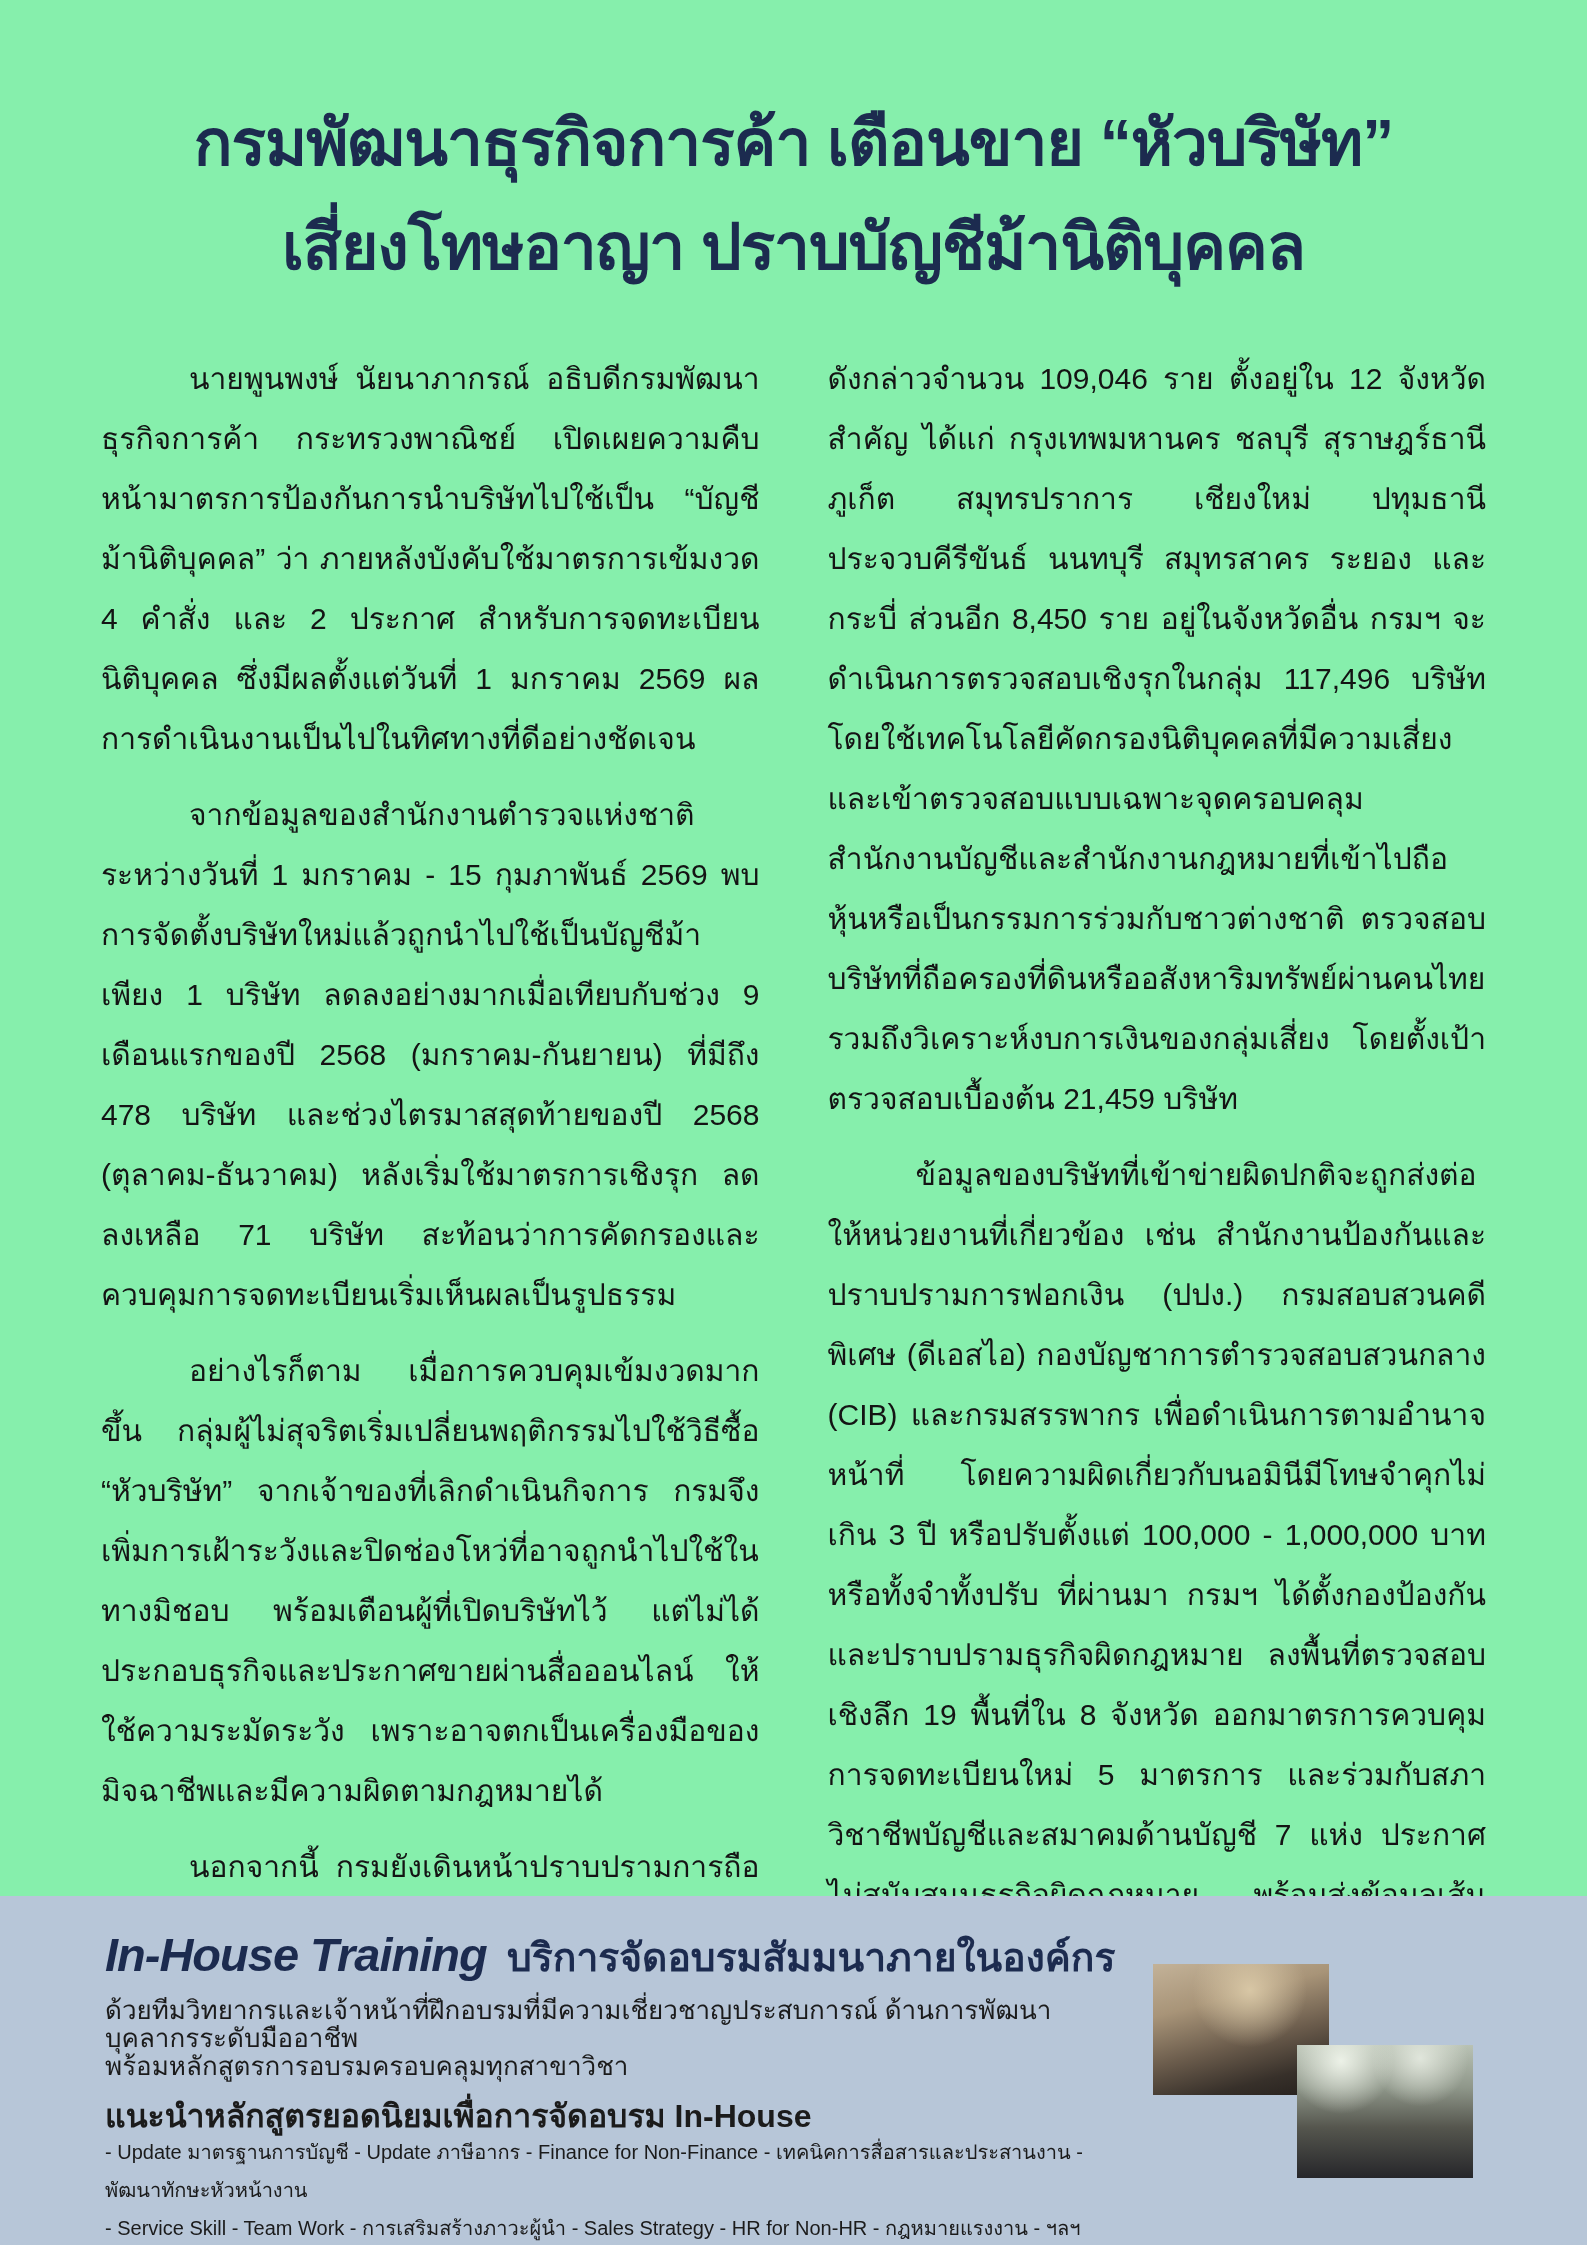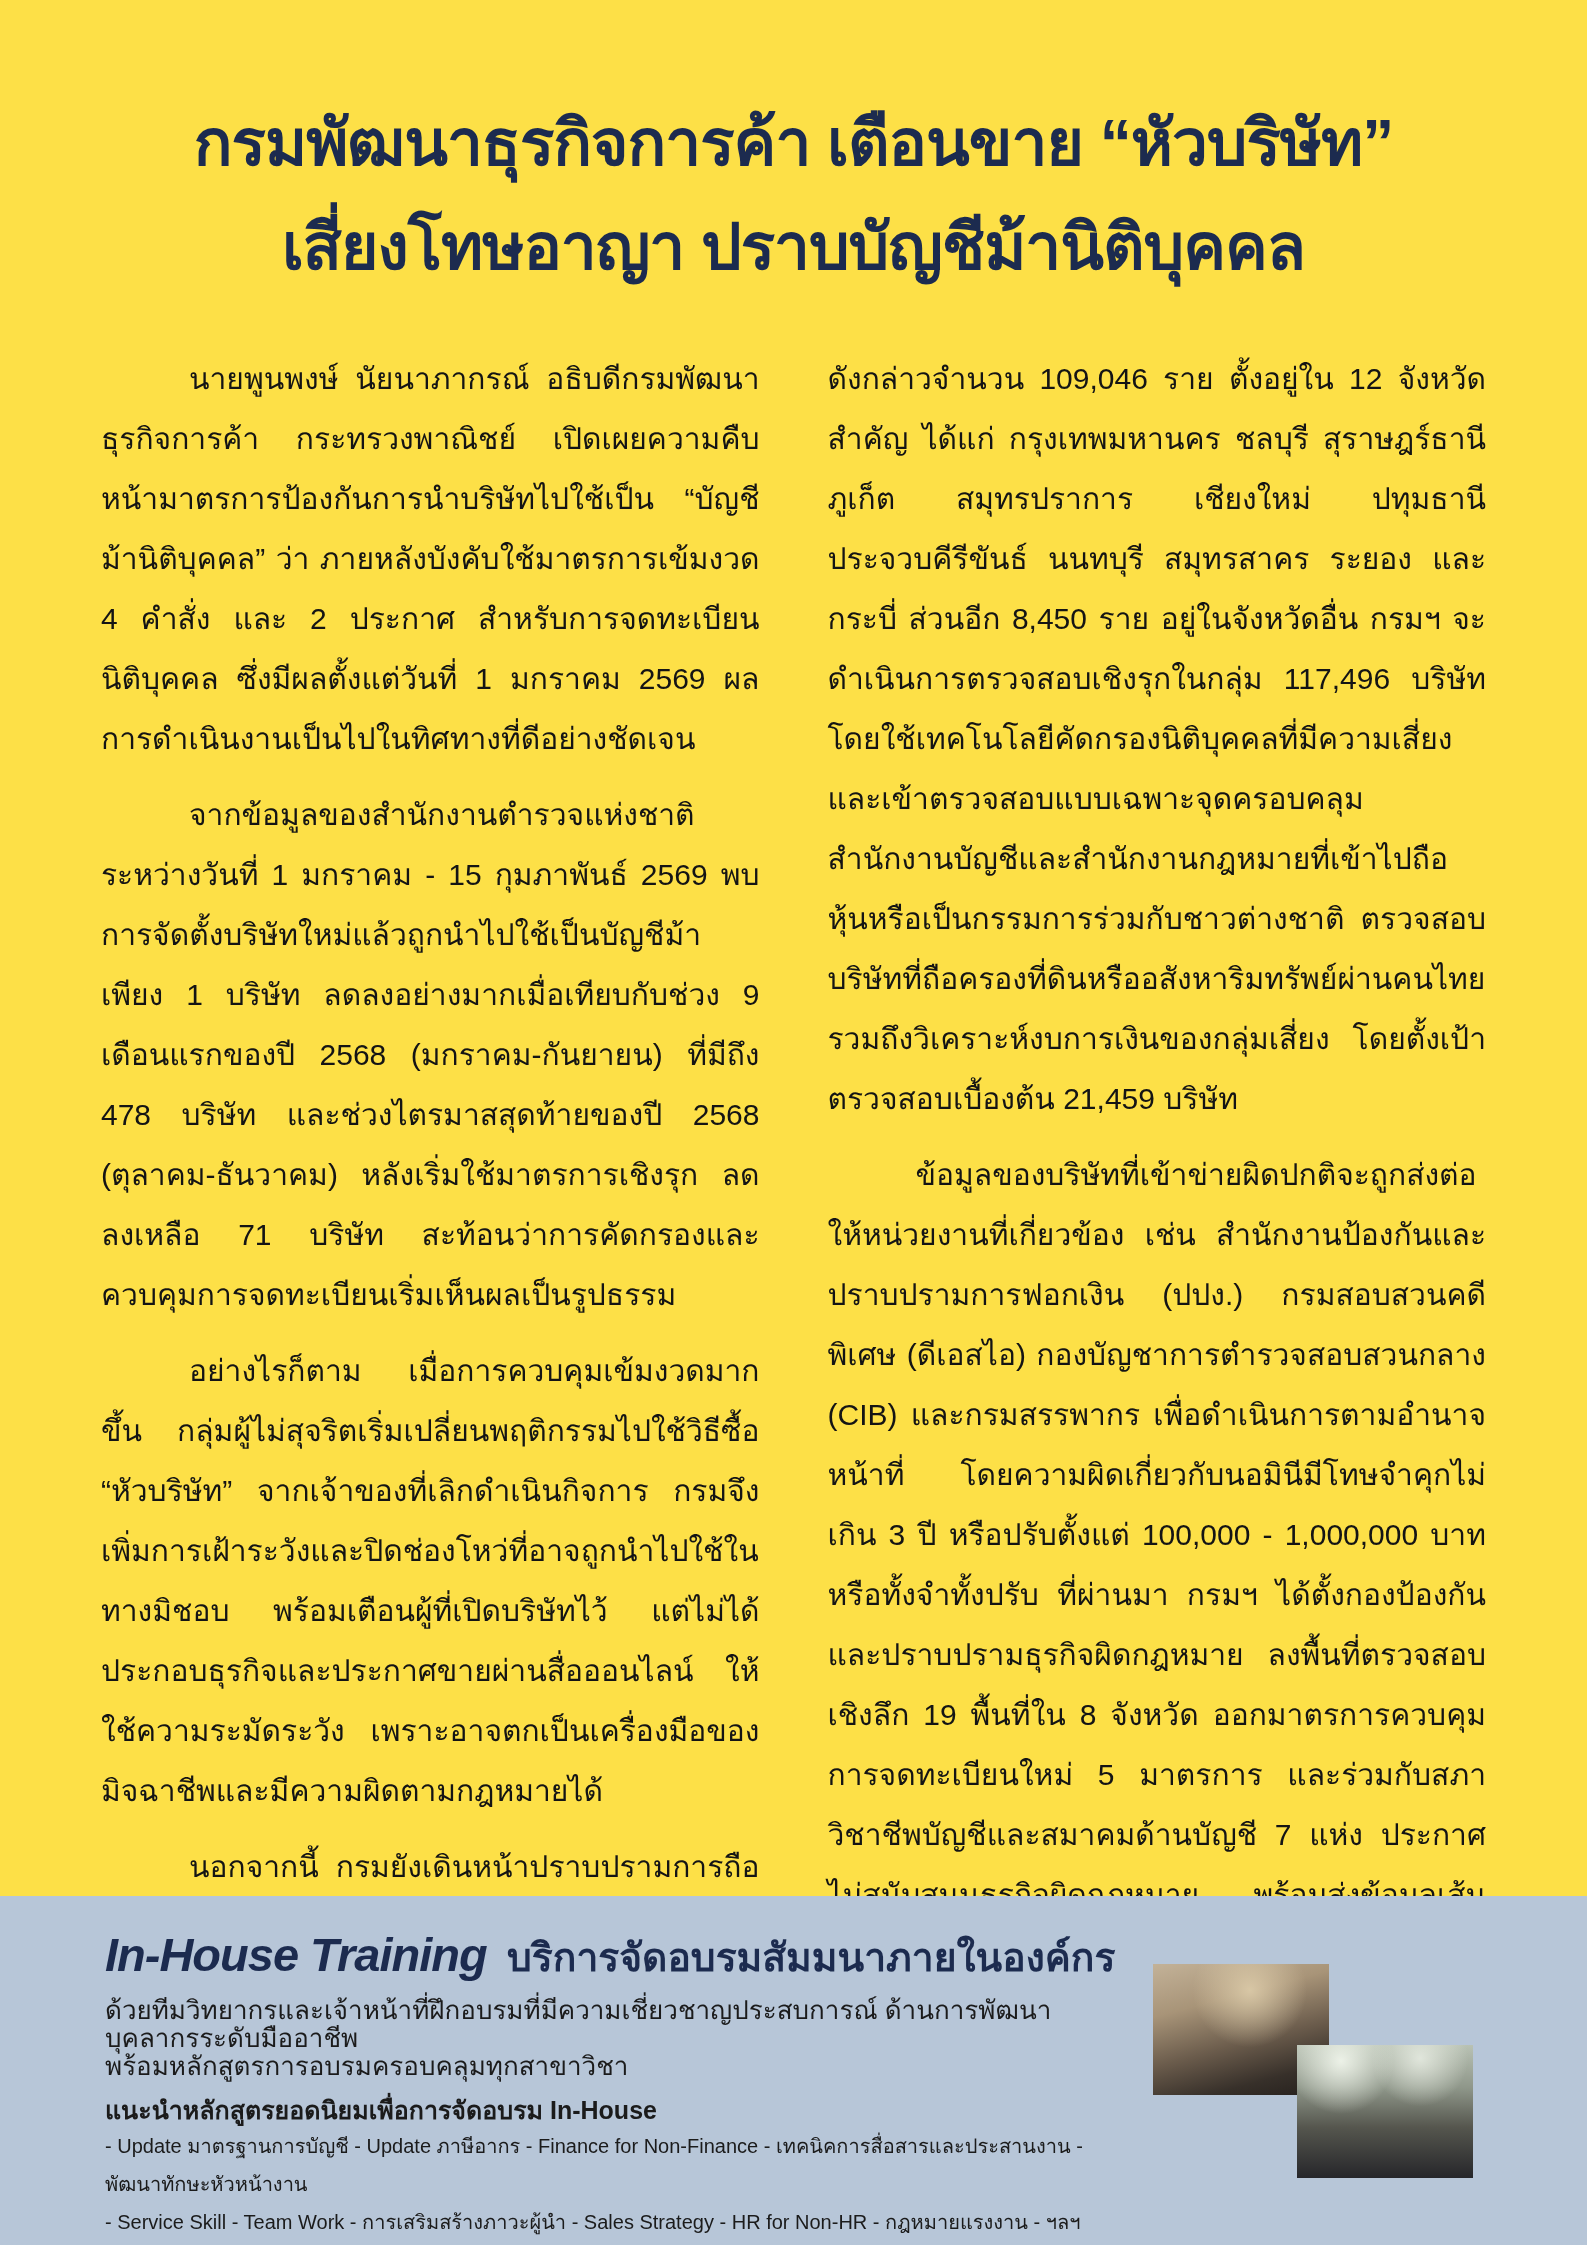--- a/index.html
+++ b/index.html
@@ -1,21 +1,21 @@
 <!DOCTYPE html>
 <html><head>
 <meta charset="utf-8">
 <style>
   html, body { margin: 0; padding: 0; background: #e8e8e8; }
   .page {
     position: relative;
     width: 1587px;
     height: 2245px;
     margin: 0 auto;
-    background: #fde047;
+    background: #86efac;
     overflow: hidden;
     font-family: "Liberation Sans", sans-serif;
   }
   .title {
     margin: 92px 60px 0;
     text-align: center;
     font-weight: 700;
     font-size: 64px;
     line-height: 1.62;
     color: #1c2b4f;
@@ -64,21 +64,21 @@
     margin-top: 8px;
   }
   .f-line {
     margin: 0;
     font-size: 26px;
     line-height: 28px;
     color: #1b1b1b;
     max-width: 1010px;
   }
   .f-line.f-sub { font-size: 20px; line-height: 38px; }
-  .f-line.f-bold { font-weight: 700; font-size: 25px; line-height: 34px; margin-top: 13px; }
+  .f-line.f-bold { font-weight: 700; font-size: 32px; line-height: 34px; margin-top: 19px; }
   .photo {
     position: absolute;
     overflow: hidden;
   }
   .photo1 {
     left: 1153px; top: 68px; width: 176px; height: 131px;
     background:
       radial-gradient(circle at 55% 20%, rgba(221,204,170,0.9) 0%, rgba(221,204,170,0) 40%),
       linear-gradient(165deg, #c3b298 0%, #a89478 30%, #6b5c4c 58%, #37302a 82%, #241f1c 100%);
     z-index: 1;

